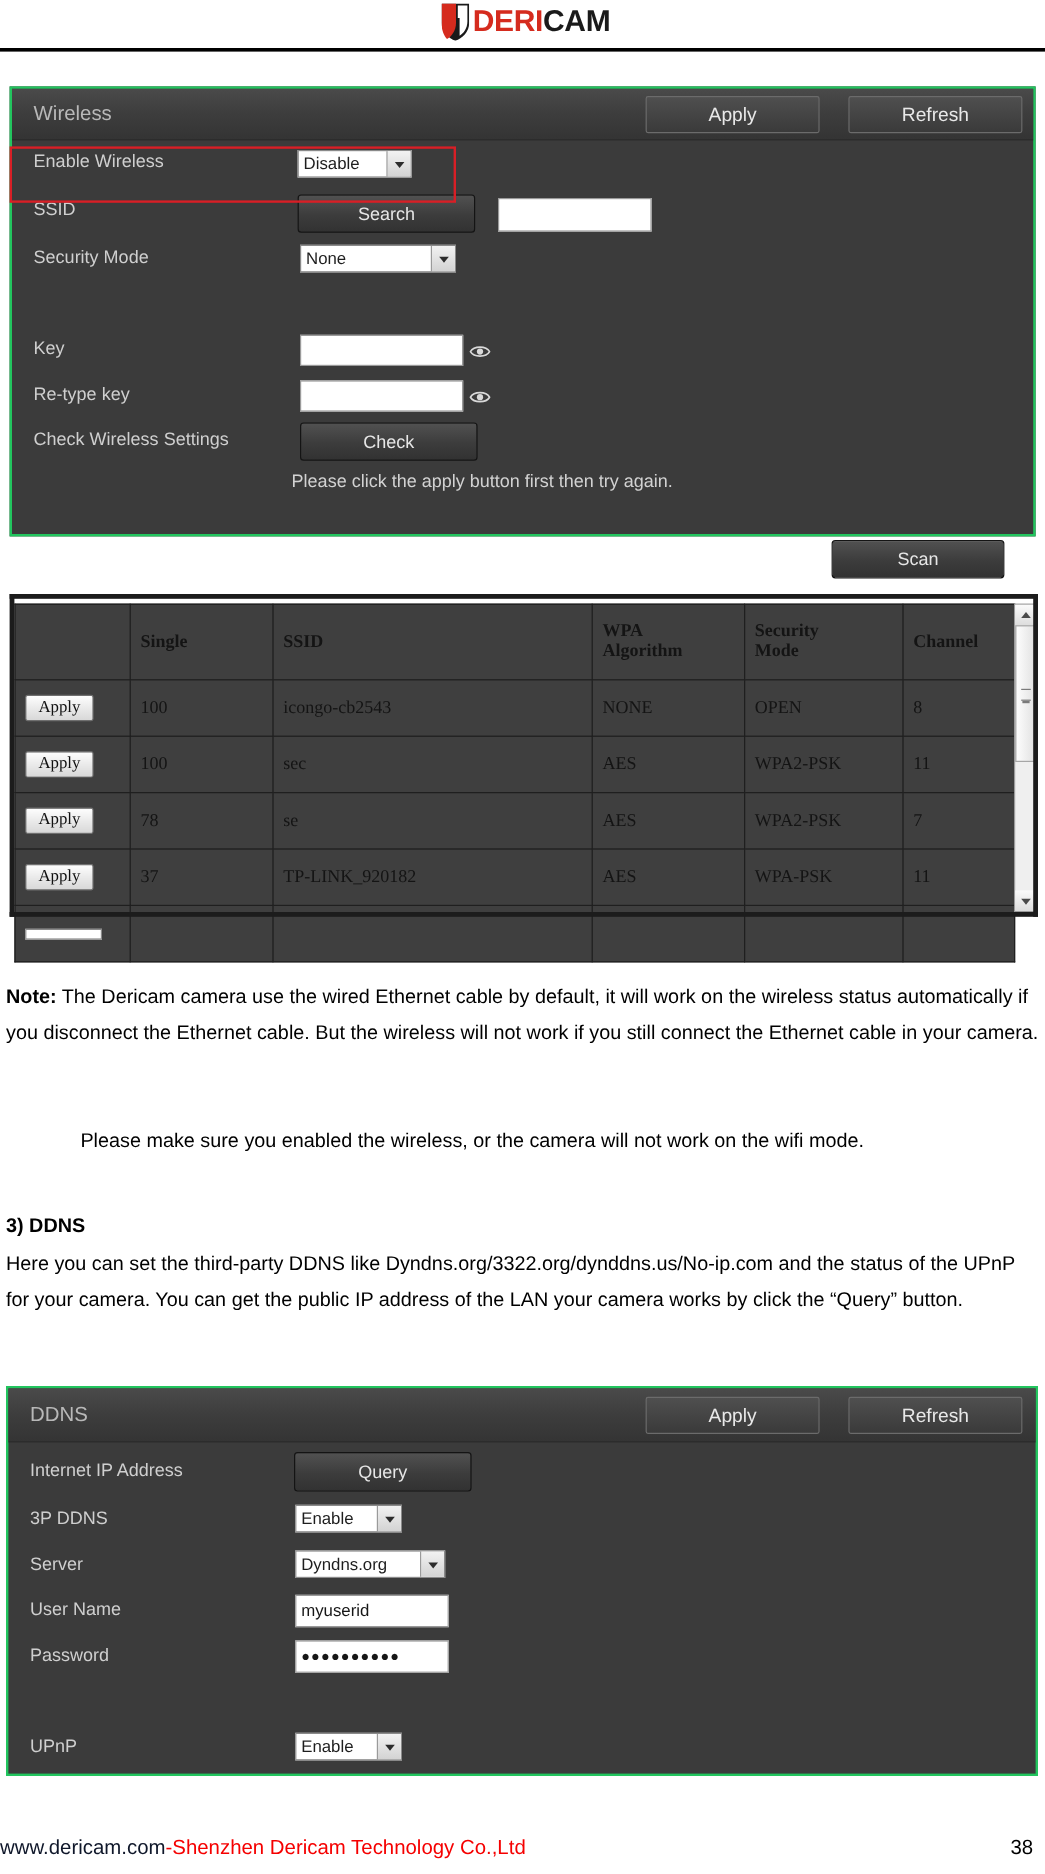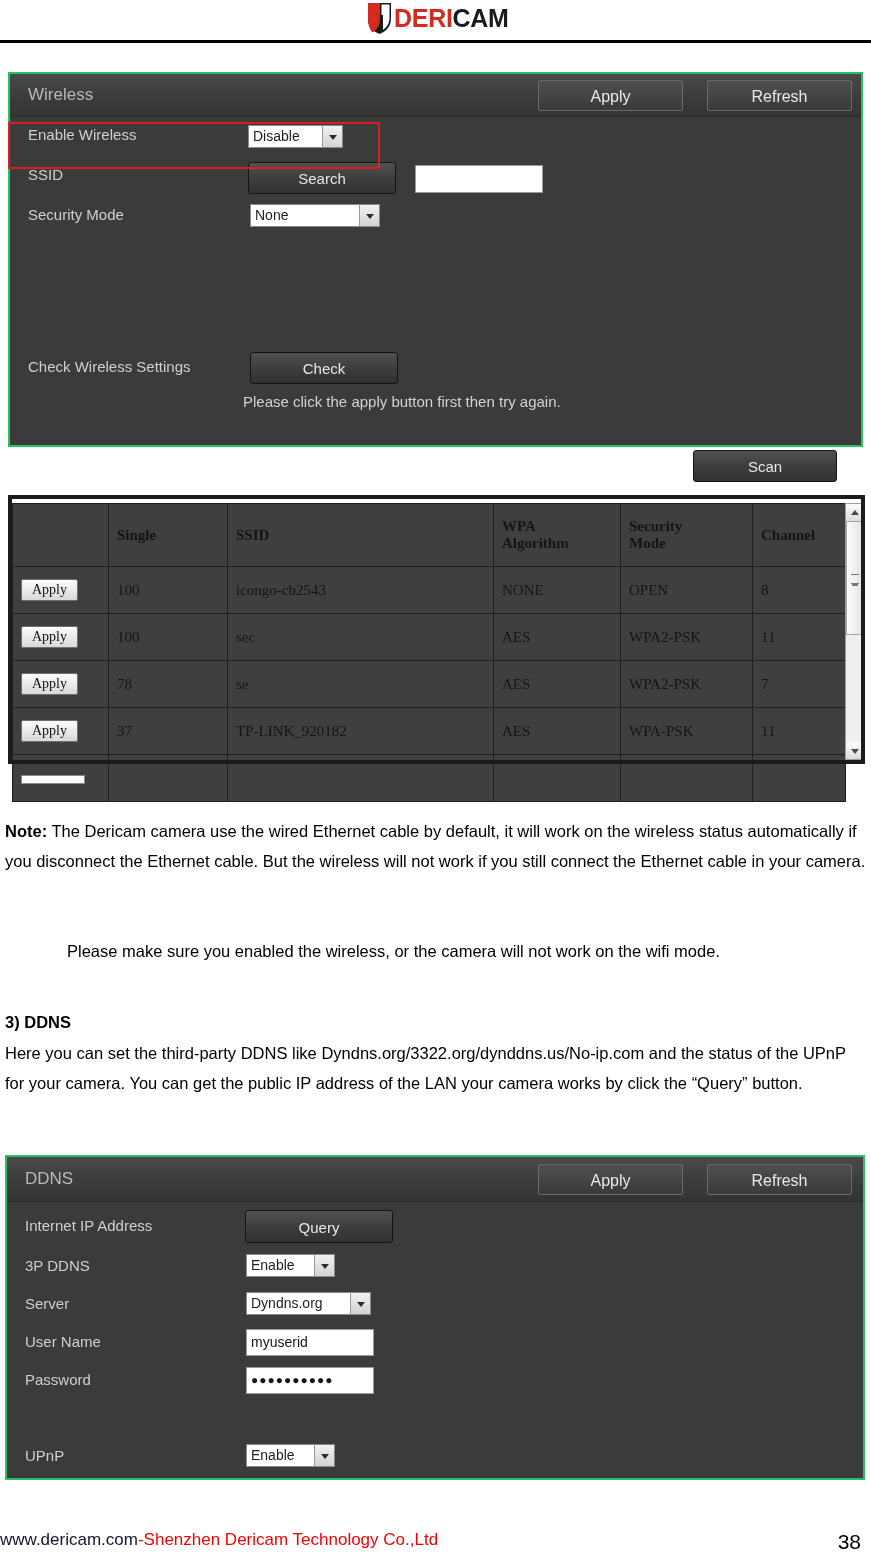--- a/index.html
+++ b/index.html
@@ -280,21 +280,21 @@
     left: 0; top: 1530px;
     width: 871px;
     font-size: 17px;
   }
   .footer-link { color: #0f172a; }
   .footer-company { color: #f50000; }
   .footer-page {
     position: absolute;
     right: 10px; top: 0;
     color: #000000;
-    font-size: 21px;
+    font-size: 17px;
   }
 </style>
 </head>
 <body>
 
 <div class="page-header">
   <div class="logo-wrap">
     <span class="logo-shield">
       <svg width="23" height="31" viewBox="0 0 23 31">
         <path d="M0 0 H23 V16 C23 24 17 29 11.5 31 C6 29 0 24 0 16 Z" fill="#1a1a1a"></path>
@@ -332,21 +332,41 @@
 
     <div class="form-row" style="top:80px;">
       <span class="row-label">Security Mode</span>
       <div class="sel" style="left:240px; top:7px; width:130px;">
         <span class="sel-text">None</span>
         <span class="sel-arrow"></span>
       </div>
     </div>
 
 
-
+    <div class="form-row" style="top:156px;">
+      <span class="row-label">Key</span>
+      <div class="txt" style="left:240px; top:6px; width:136px; height:26px; line-height:24px;"></div>
+      <span class="eye" style="left:381px; top:13px;">
+        <svg width="18" height="12" viewBox="0 0 18 12">
+          <path d="M1 6 C4 1 14 1 17 6 C14 11 4 11 1 6 Z" fill="none" stroke="#d9d9d9" stroke-width="1.4"></path>
+          <circle cx="9" cy="6" r="2.6" fill="#d9d9d9"></circle>
+        </svg>
+      </span>
+    </div>
+
+    <div class="form-row" style="top:194px;">
+      <span class="row-label">Re-type key</span>
+      <div class="txt" style="left:240px; top:6px; width:136px; height:26px; line-height:24px;"></div>
+      <span class="eye" style="left:381px; top:13px;">
+        <svg width="18" height="12" viewBox="0 0 18 12">
+          <path d="M1 6 C4 1 14 1 17 6 C14 11 4 11 1 6 Z" fill="none" stroke="#d9d9d9" stroke-width="1.4"></path>
+          <circle cx="9" cy="6" r="2.6" fill="#d9d9d9"></circle>
+        </svg>
+      </span>
+    </div>
 
     <div class="form-row" style="top:232px;">
       <span class="row-label">Check Wireless Settings</span>
       <div class="dbtn" style="left:240px; top:3px; width:148px; height:32px; line-height:32px;">Check</div>
     </div>
 
     <span class="hint-msg" style="left:233px; top:276px;">Please click the apply button first then try again.</span>
   </div>
 </div>
 

